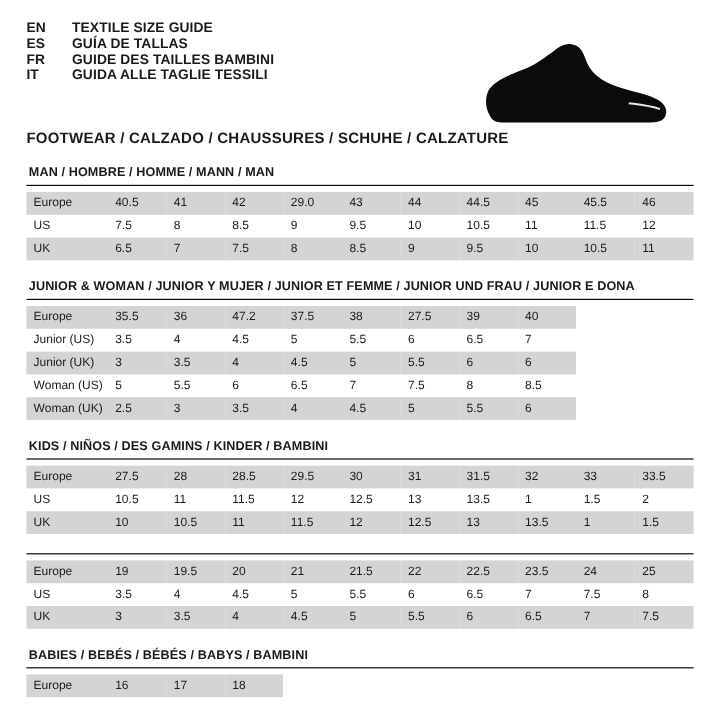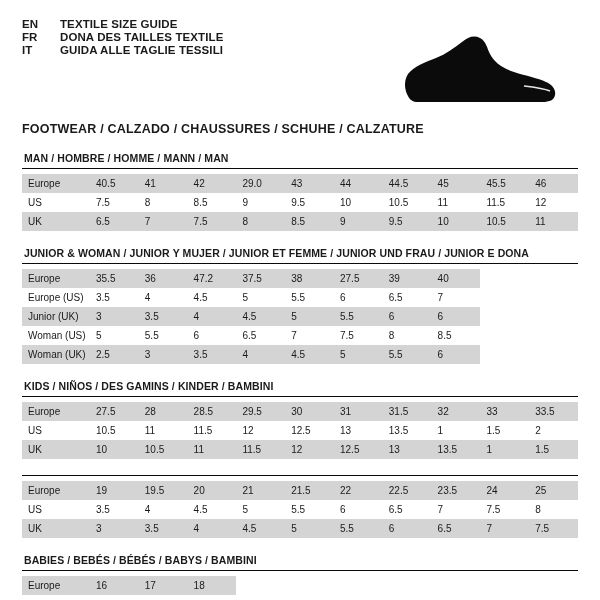--- a/index.html
+++ b/index.html
@@ -52,21 +52,20 @@
     width: 190px;
     height: 78px;
     margin-right: 14px;
     margin-top: 12px;
   }
   .shoe-art svg { display: block; }
 
   .footwear-title {
     font-size: 12.5px;
     font-weight: bold;
-    margin-top: 14px;
     letter-spacing: 0.2px;
   }
 
   
   .section {
     margin-top: 16px;
   }
   .section-title {
     font-size: 10.5px;
     font-weight: bold;
@@ -103,22 +102,26 @@
 
 <div class="page">
 
   <div class="header">
     <div class="lang-block">
         <div class="lang-row">
           <span class="lang-code">EN</span>
           <span class="lang-text">TEXTILE SIZE GUIDE</span>
         </div>
         <div class="lang-row">
+          <span class="lang-code">ES</span>
+          <span class="lang-text">GUÍA DE TALLAS</span>
+        </div>
+        <div class="lang-row">
           <span class="lang-code">FR</span>
-          <span class="lang-text">DONA DES TAILLES TEXTILE</span>
+          <span class="lang-text">GUIDE DES TAILLES BAMBINI</span>
         </div>
         <div class="lang-row">
           <span class="lang-code">IT</span>
           <span class="lang-text">GUIDA ALLE TAGLIE TESSILI</span>
         </div>
       </div>
     <div class="shoe-art">
       <svg viewBox="0 0 190 78" width="190" height="78" xmlns="http://www.w3.org/2000/svg">
         <path d="M34 66 C30 59 30 50 34 44 C40 36 52 32 62 28 C72 24 80 18 88 12 C94 7 100 5 106 8 C112 11 113 18 116 24 C120 32 128 38 140 42 C152 46 164 48 172 52 C179 55 182 60 181 65 C180 70 176 72 168 72 L44 72 C39 72 36 70 34 66 Z" fill="#0b0b0b"></path>
         <path d="M150 56 C158 57 168 58 176 61" stroke="#ffffff" stroke-width="1.6" fill="none" opacity="0.9"></path>
@@ -212,21 +215,21 @@
               <td>36</td>
               <td>47.2</td>
               <td>37.5</td>
               <td>38</td>
               <td>27.5</td>
               <td>39</td>
               <td>40</td>
               <td colspan="2" style="background: rgb(255, 255, 255);"></td>
             </tr>
             <tr>
-              <td class="label">Europe (US)</td>
+              <td class="label">Junior (US)</td>
               <td>3.5</td>
               <td>4</td>
               <td>4.5</td>
               <td>5</td>
               <td>5.5</td>
               <td>6</td>
               <td>6.5</td>
               <td>7</td>
               <td colspan="2" style="background: rgb(255, 255, 255);"></td>
             </tr>

